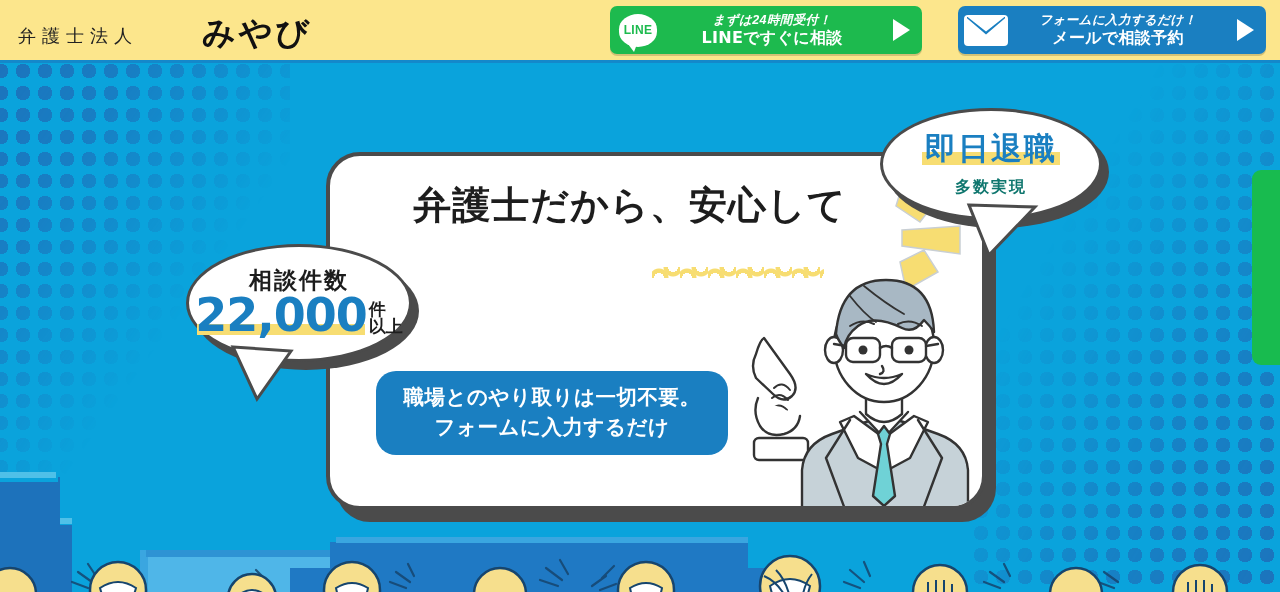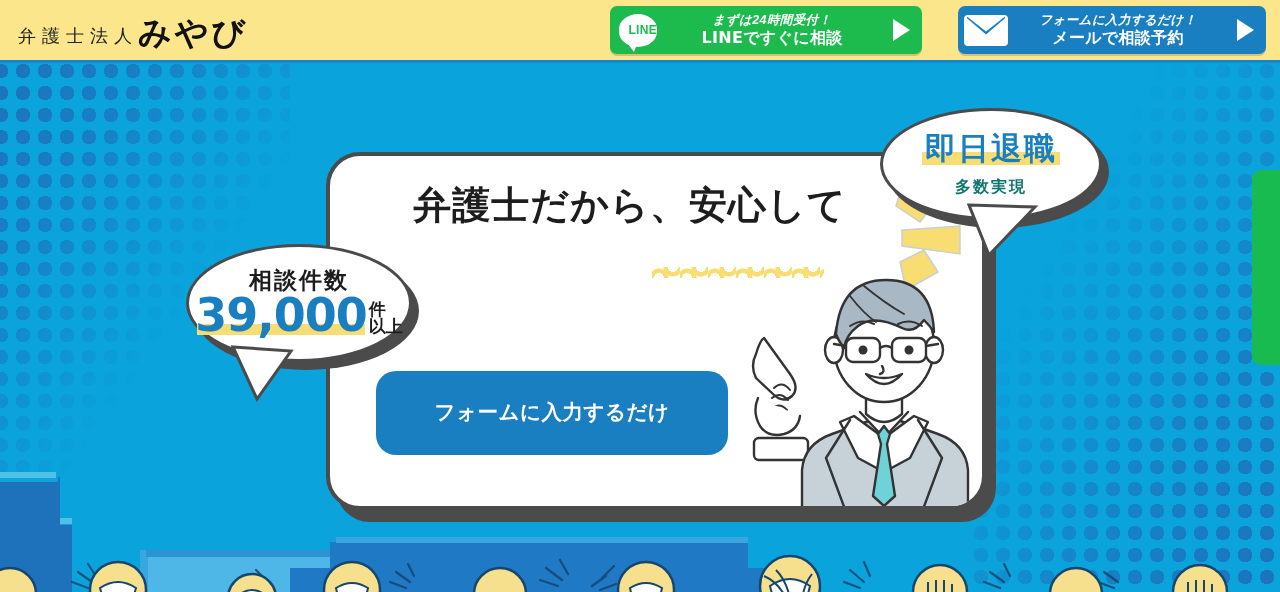--- a/index.html
+++ b/index.html
@@ -50,47 +50,47 @@
     position: absolute; left: 0; top: 0; width: 1280px; height: 60px;
     background: #fce68c;
     z-index: 40;
   }
   #header::after {
     content: ""; position: absolute; left: 0; bottom: -3px; width: 100%; height: 3px;
     background: #1d72bb; opacity: .55;
   }
   .brand {
     position: absolute; left: 18px; top: 9px;
-    display: flex; align-items: baseline; gap: 0;
+    display: flex; align-items: baseline; gap: 16px;
     color: #1b1b1b;
   }
   .brand-sub {
     font-size: 18px; letter-spacing: 6px; font-weight: 500; color: #222;
     font-family: "DejaVu Sans", "Liberation Sans", sans-serif;
   }
   .brand-main {
     font-size: 33px; font-weight: 700; letter-spacing: 3px; color: #111;
     font-family: "DejaVu Sans", "Liberation Sans", sans-serif;
-    position: relative; top: 2px;
+    position: relative; top: 2px; margin-left: 48px;
   }
 
   .cta {
     position: absolute; top: 6px; height: 48px;
     border-radius: 7px;
     display: flex; align-items: center;
     cursor: pointer; user-select: none;
     box-shadow: 0 2px 0 rgba(0,0,0,.16);
   }
   .cta-line  { left: 610px; width: 312px; background: #1dba4e; }
   .cta-mail  { left: 958px; width: 308px; background: #1a7fc1; gap: 24px; }
 
   .cta-badge { width: 56px; display:flex; align-items:center; justify-content:center; }
   .line-bubble {
     width: 38px; height: 33px; background: #fff; border-radius: 50%/46%;
-    display:flex; align-items:center; justify-content:flex-end; position: relative;
+    display:flex; align-items:center; justify-content:center; position: relative;
   }
   .line-bubble::after {
     content:""; position:absolute; left: 9px; bottom: -5px;
     border-left: 6px solid transparent; border-right: 3px solid transparent;
     border-top: 8px solid #fff;
   }
   .line-bubble span { font-size: 12px; font-weight: 800; color: #1dba4e; letter-spacing: .3px; }
   .mail-ico { width: 44px; height: 31px; position: relative; }
   .mail-ico .env { position:absolute; inset:0; background:#fff; border-radius: 4px; }
   .mail-ico .flap {
@@ -294,20 +294,21 @@
   <div id="card">
 
     <div class="headline">
       <div>弁護士だから、安心して</div>
       <div class="l2">
         <span class="wavy"></span>
       </div>
     </div>
 
     <div class="subcta">
+      <span>職場とのやり取りは一切不要。</span>
       <span>フォームに入力するだけ</span>
     </div>
 
     <svg class="rays" viewBox="0 0 82 120">
       <g fill="#f7dd72" stroke="#c9cfd4" stroke-width="1.5">
         <polygon points="8,6 40,24 26,42 2,26"></polygon>
         <polygon points="8,50 66,46 66,74 8,66"></polygon>
         <polygon points="6,82 30,70 44,92 12,110"></polygon>
       </g>
     </svg>
@@ -351,21 +352,21 @@
 
         <path d="M136 104 q4 6 -2 8"></path>
         <path d="M120 112 q18 20 36 0 q-18 8 -36 0z" fill="#fff"></path>
       </g>
     </svg>
   </div>
 
   <div id="bubble-left" class="bubble">
     <div class="b-title">相談件数</div>
     <div class="numrow">
-      <span class="bignum">39,000</span>
+      <span class="bignum">22,000</span>
       <span class="unit">
         <span>件</span>
         <span>以上</span>
       </span>
     </div>
     <svg style="position:absolute;left:38px;bottom:-42px;width:70px;height:56px;overflow:visible" viewBox="0 0 70 56">
       <path d="M6 2 L64 6 L30 54 Z" fill="#fff" stroke="#4b4b4b" stroke-width="3"></path>
     </svg>
   </div>
 

